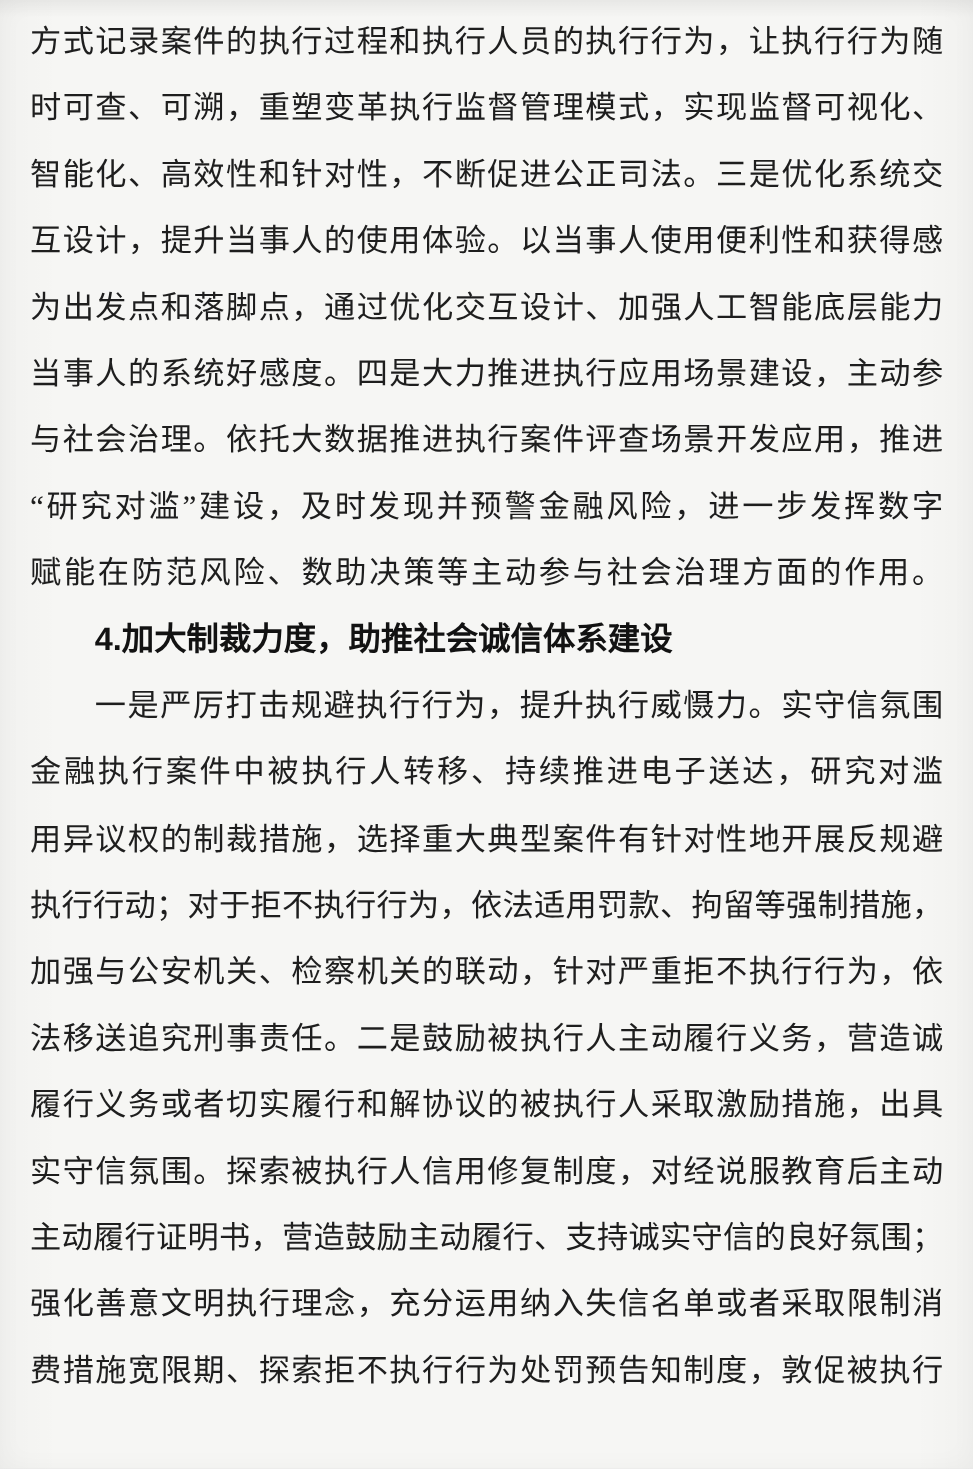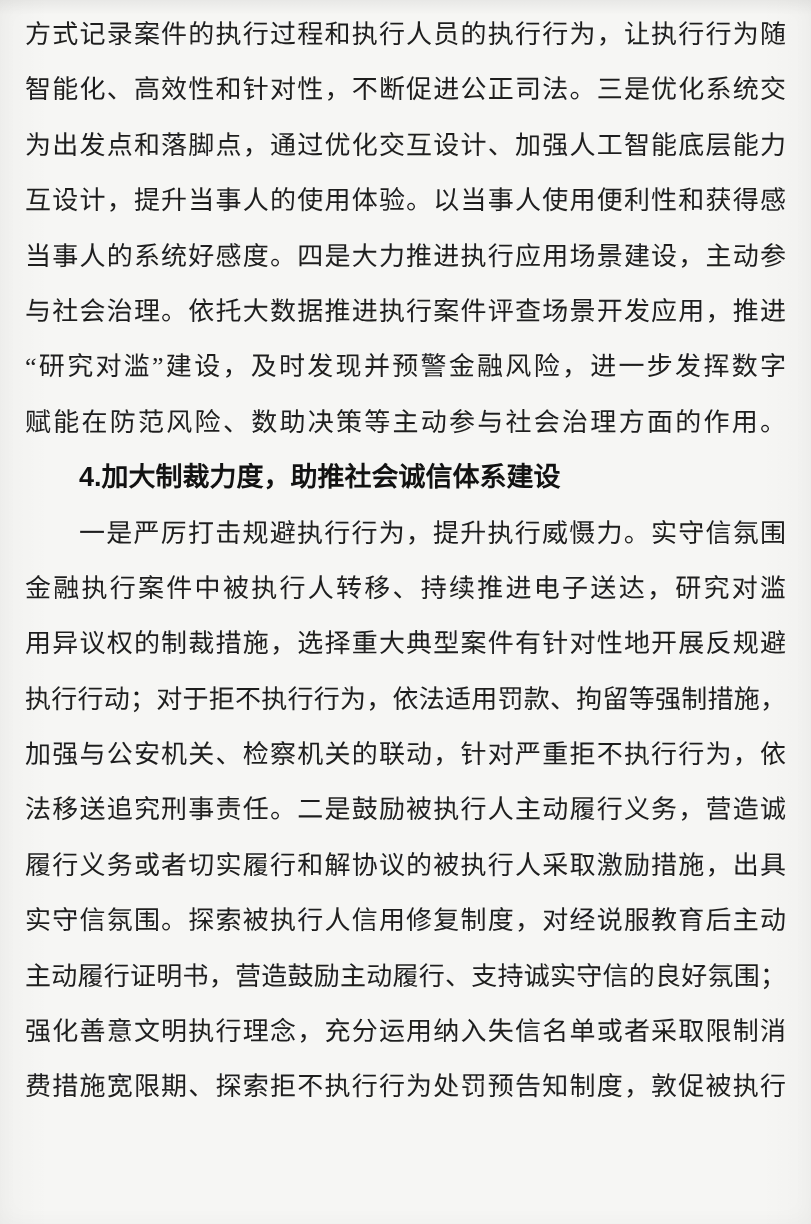--- a/index.html
+++ b/index.html
@@ -48,23 +48,24 @@
     color: #121212;
     font-family: "Liberation Sans", sans-serif;
   }
 </style>
 </head>
 <body>
 
 <div class="page">
   <div class="doc" id="doc">
       <div class="line">方式记录案件的执行过程和执行人员的执行行为，让执行行为随</div>
+      <div class="line">时可查、可溯，重塑变革执行监督管理模式，实现监督可视化、</div>
       <div class="line">智能化、高效性和针对性，不断促进公正司法。三是优化系统交</div>
+      <div class="line">互设计，提升当事人的使用体验。以当事人使用便利性和获得感</div>
       <div class="line">为出发点和落脚点，通过优化交互设计、加强人工智能底层能力</div>
-      <div class="line">互设计，提升当事人的使用体验。以当事人使用便利性和获得感</div>
       <div class="line">当事人的系统好感度。四是大力推进执行应用场景建设，主动参</div>
       <div class="line">与社会治理。依托大数据推进执行案件评查场景开发应用，推进</div>
       <div class="line">“研究对滥”建设，及时发现并预警金融风险，进一步发挥数字</div>
       <div class="line">赋能在防范风险、数助决策等主动参与社会治理方面的作用。</div>
       <div class="line heading indent no-justify">4.加大制裁力度，助推社会诚信体系建设</div>
       <div class="line indent">一是严厉打击规避执行行为，提升执行威慑力。实守信氛围</div>
       <div class="line">金融执行案件中被执行人转移、持续推进电子送达，研究对滥</div>
       <div class="line">用异议权的制裁措施，选择重大典型案件有针对性地开展反规避</div>
       <div class="line">执行行动；对于拒不执行行为，依法适用罚款、拘留等强制措施，</div>
       <div class="line">加强与公安机关、检察机关的联动，针对严重拒不执行行为，依</div>

